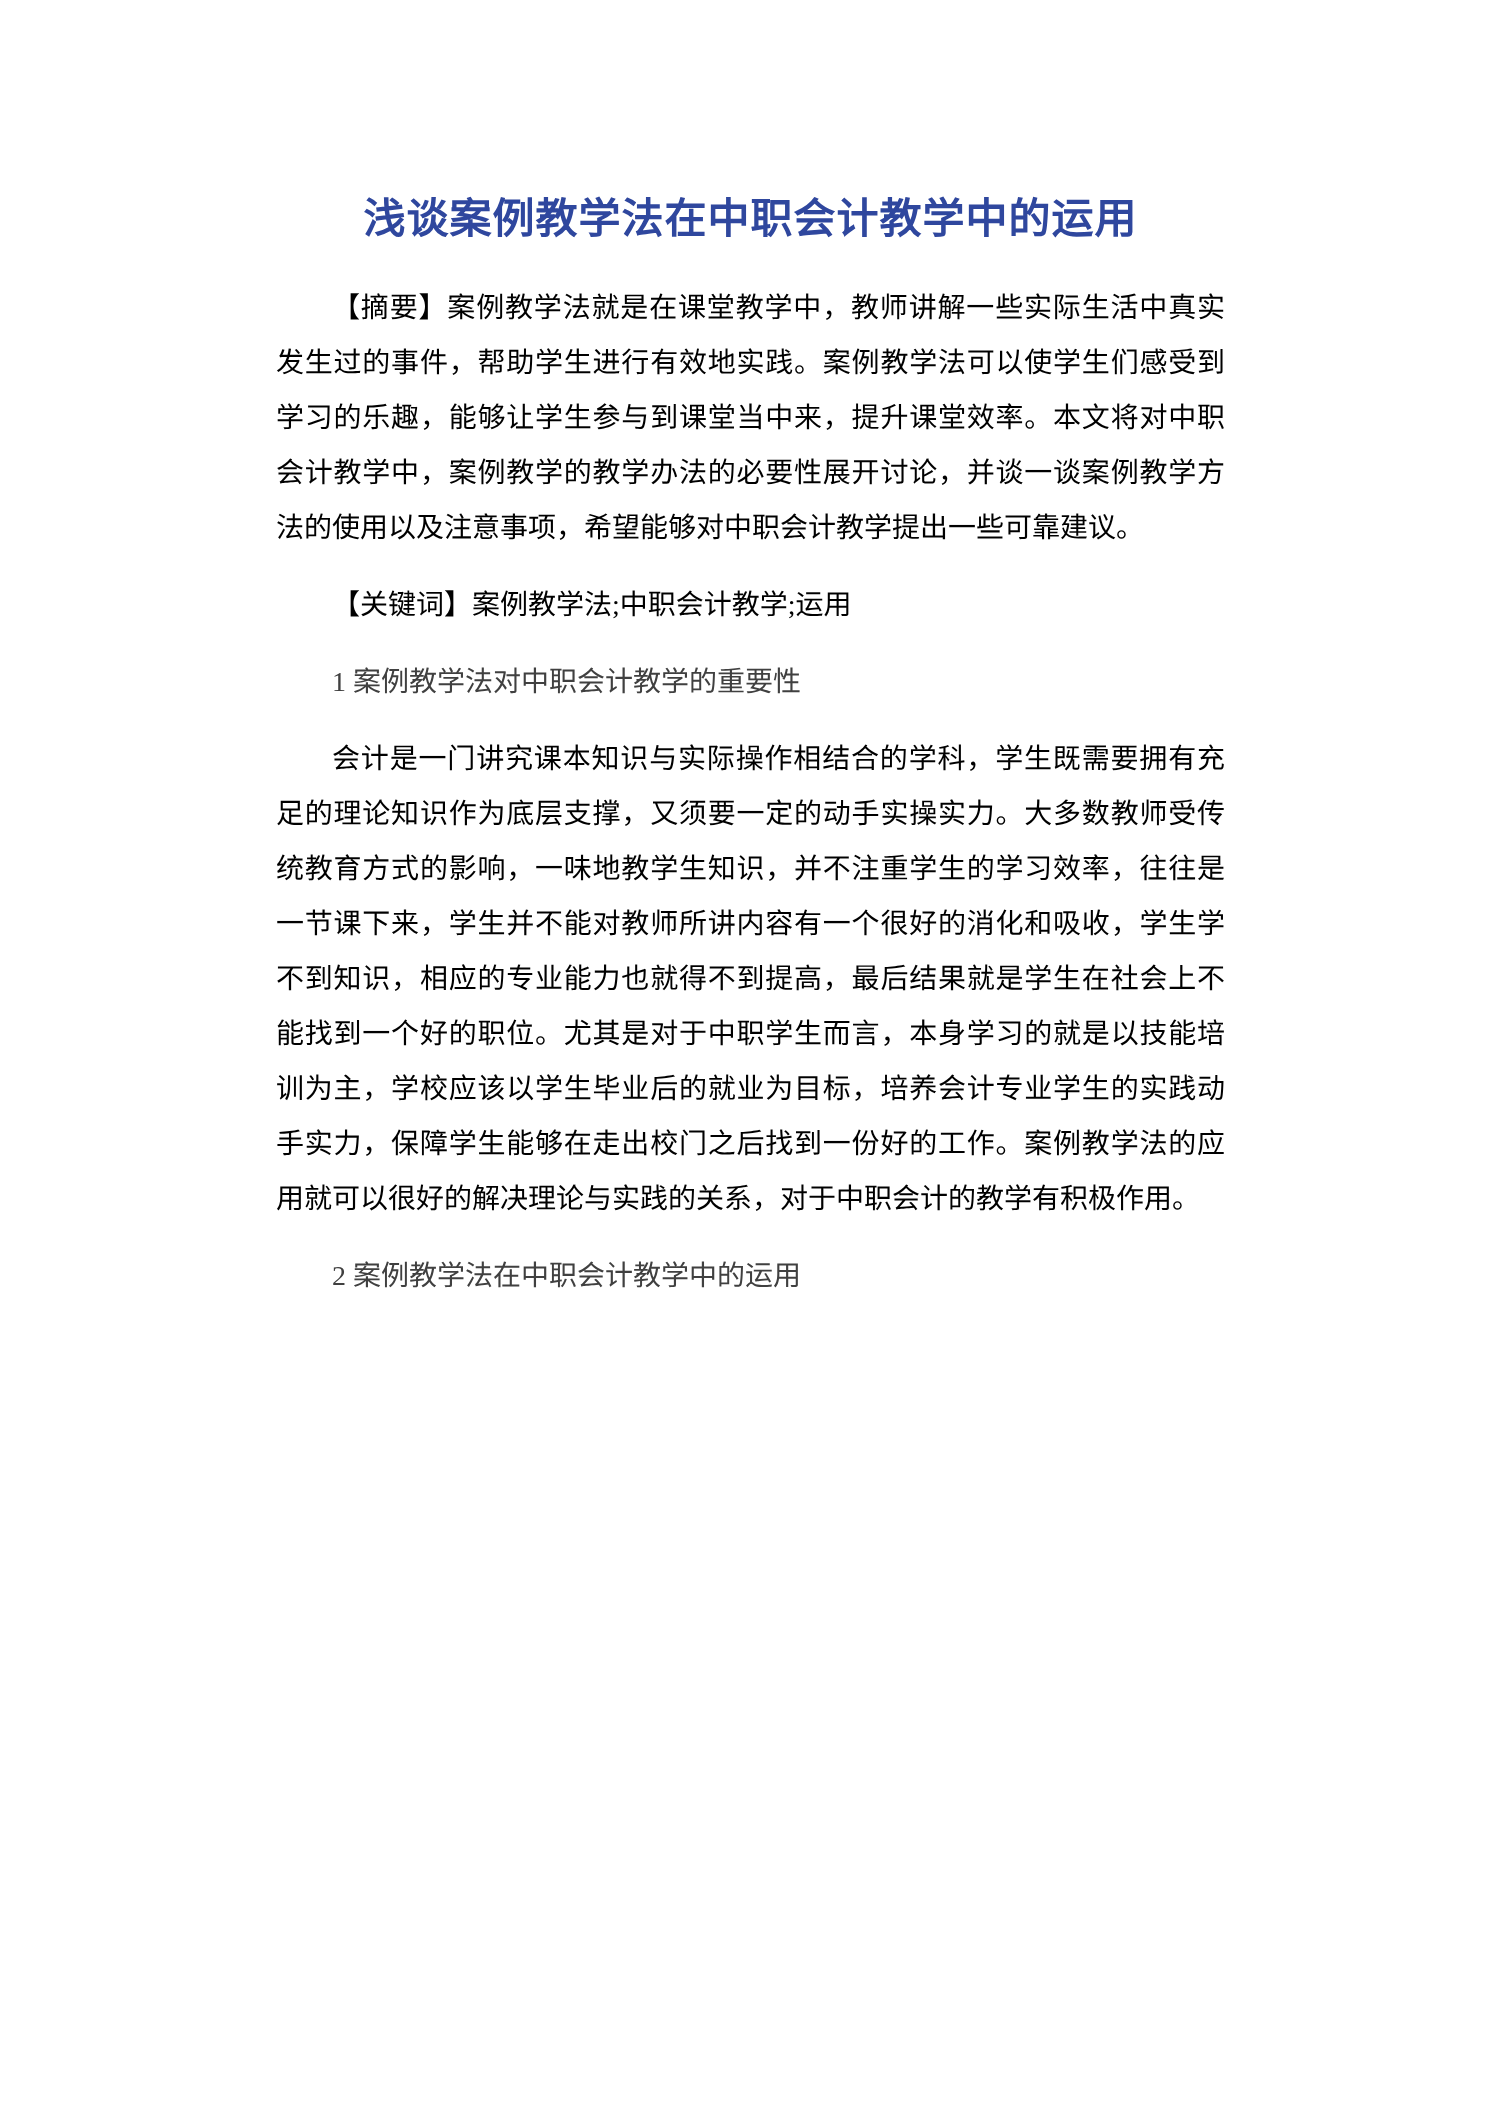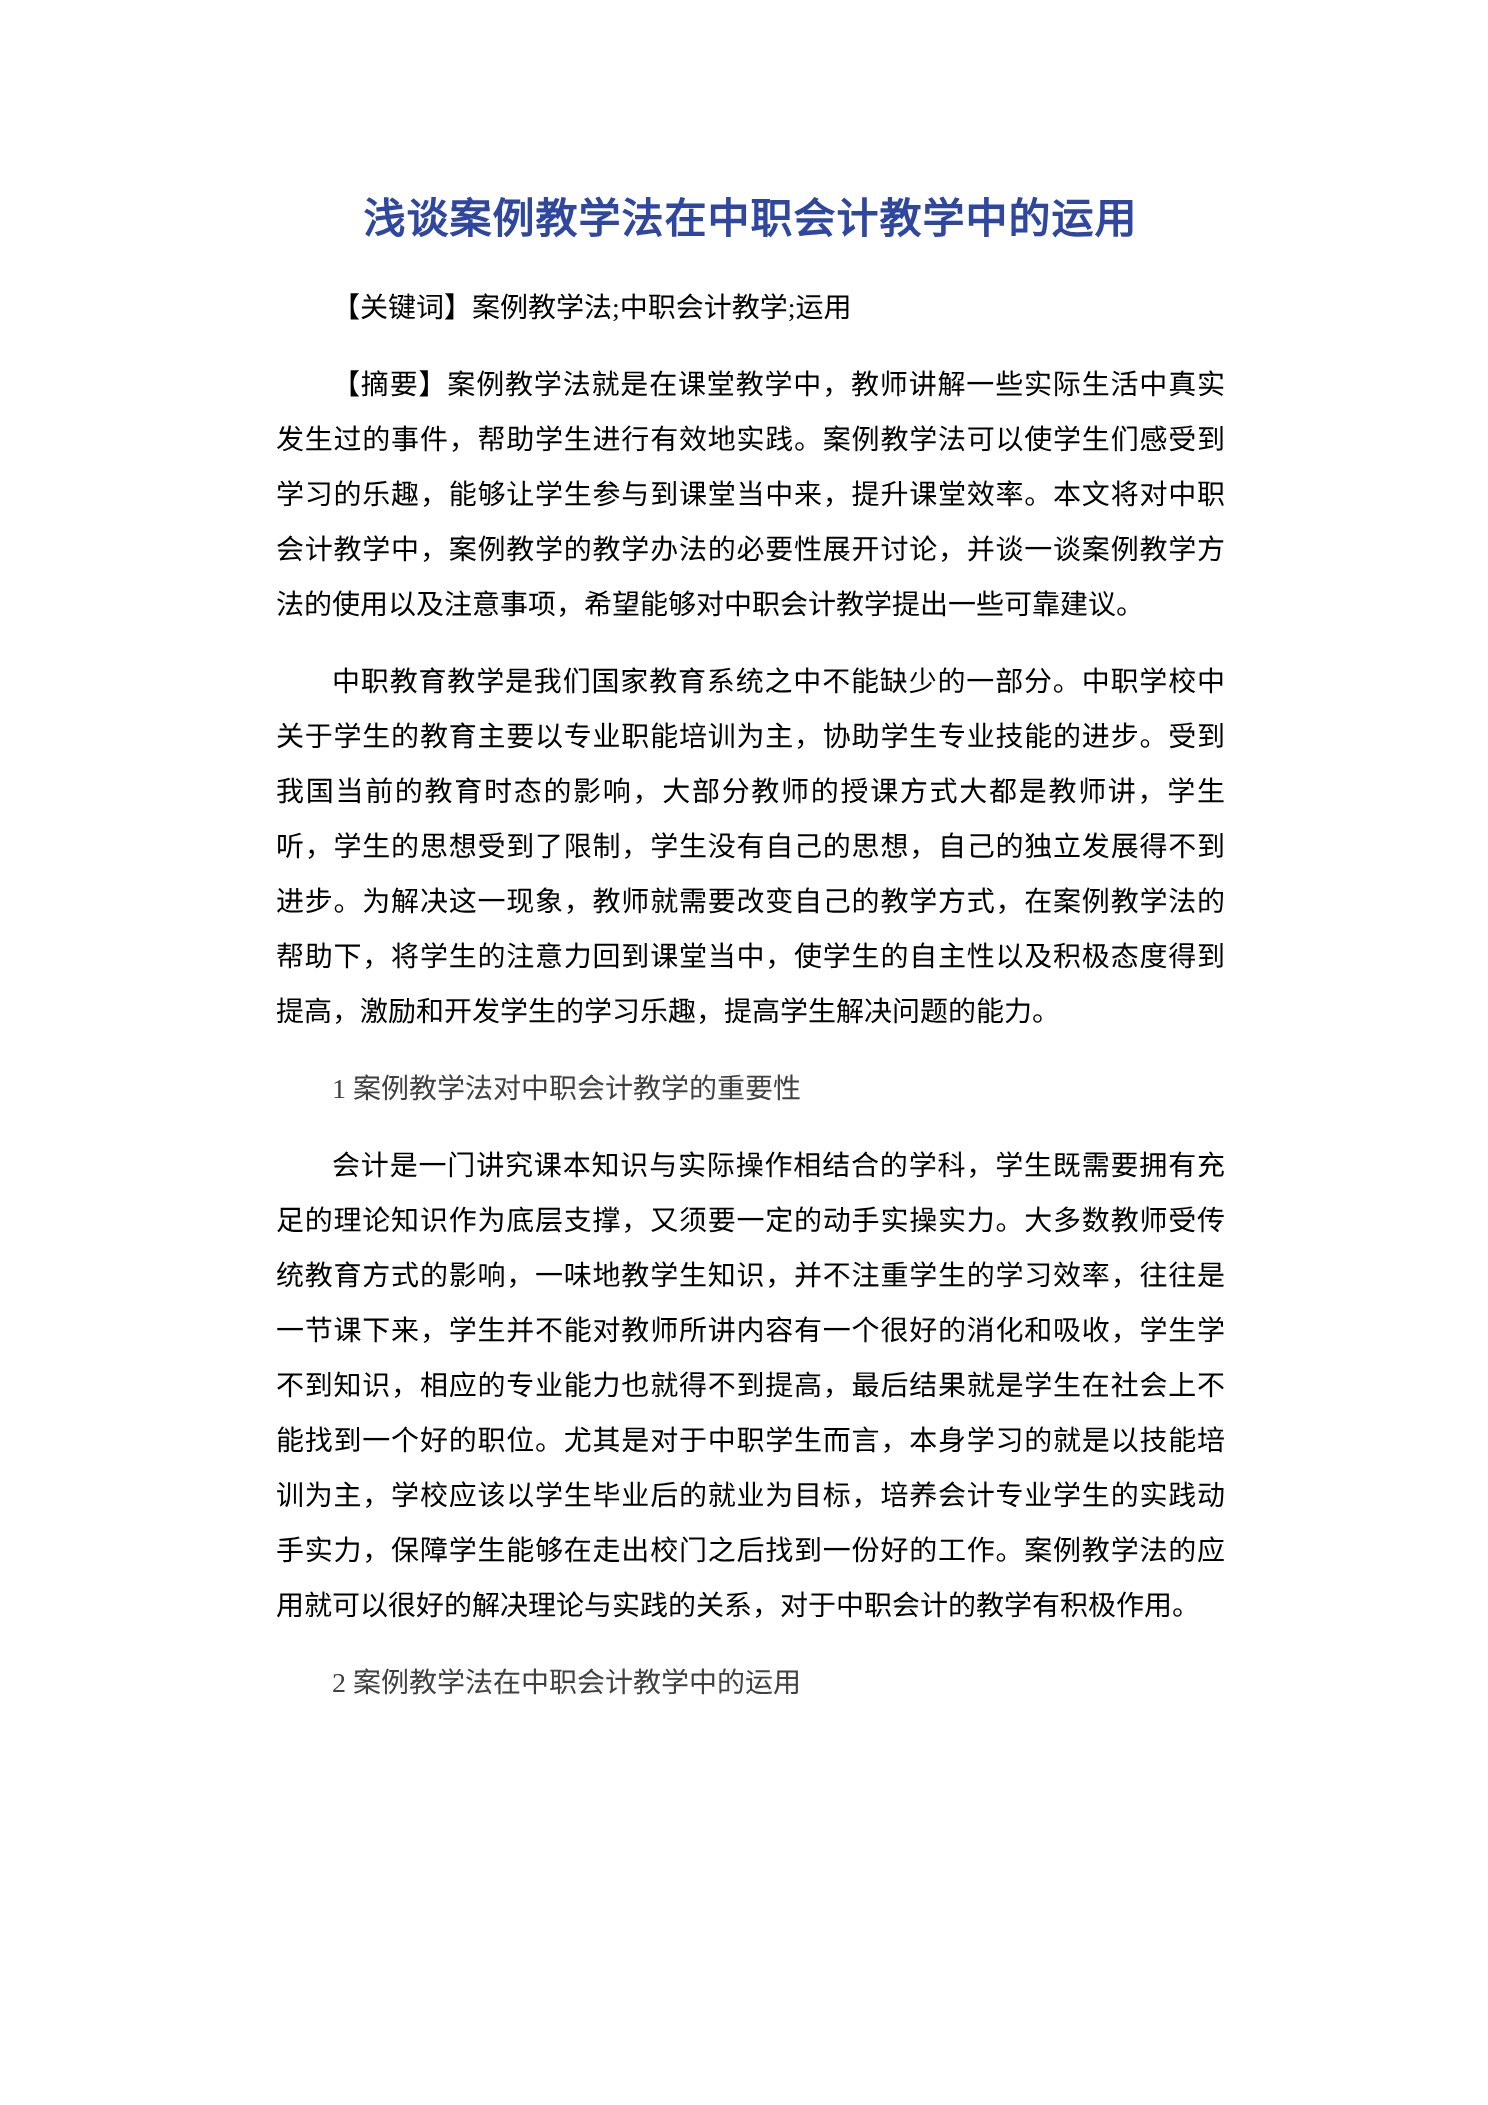--- a/index.html
+++ b/index.html
@@ -45,25 +45,24 @@
     color: #404040;
     text-indent: 2em;
   }
 </style>
 </head>
 <body>
 
 <main class="page">
   <h1 class="doc-title" style="color: rgb(47, 71, 158);">浅谈案例教学法在中职会计教学中的运用</h1>
 
+  <p class="para">【摘要】案例教学法就是在课堂教学中，教师讲解一些实际生活中真实发生过的事件，帮助学生进行有效地实践。案例教学法可以使学生们感受到学习的乐趣，能够让学生参与到课堂当中来，提升课堂效率。本文将对中职会计教学中，案例教学的教学办法的必要性展开讨论，并谈一谈案例教学方法的使用以及注意事项，希望能够对中职会计教学提出一些可靠建议。</p>
+
   <p class="para">【关键词】案例教学法;中职会计教学;运用</p>
 
-  <p class="para">【摘要】案例教学法就是在课堂教学中，教师讲解一些实际生活中真实发生过的事件，帮助学生进行有效地实践。案例教学法可以使学生们感受到学习的乐趣，能够让学生参与到课堂当中来，提升课堂效率。本文将对中职会计教学中，案例教学的教学办法的必要性展开讨论，并谈一谈案例教学方法的使用以及注意事项，希望能够对中职会计教学提出一些可靠建议。</p>
-
-  <p class="para">中职教育教学是我们国家教育系统之中不能缺少的一部分。中职学校中关于学生的教育主要以专业职能培训为主，协助学生专业技能的进步。受到我国当前的教育时态的影响，大部分教师的授课方式大都是教师讲，学生听，学生的思想受到了限制，学生没有自己的思想，自己的独立发展得不到进步。为解决这一现象，教师就需要改变自己的教学方式，在案例教学法的帮助下，将学生的注意力回到课堂当中，使学生的自主性以及积极态度得到提高，激励和开发学生的学习乐趣，提高学生解决问题的能力。</p>
 
   <p class="heading">1 案例教学法对中职会计教学的重要性</p>
 
   <p class="para">会计是一门讲究课本知识与实际操作相结合的学科，学生既需要拥有充足的理论知识作为底层支撑，又须要一定的动手实操实力。大多数教师受传统教育方式的影响，一味地教学生知识，并不注重学生的学习效率，往往是一节课下来，学生并不能对教师所讲内容有一个很好的消化和吸收，学生学不到知识，相应的专业能力也就得不到提高，最后结果就是学生在社会上不能找到一个好的职位。尤其是对于中职学生而言，本身学习的就是以技能培训为主，学校应该以学生毕业后的就业为目标，培养会计专业学生的实践动手实力，保障学生能够在走出校门之后找到一份好的工作。案例教学法的应用就可以很好的解决理论与实践的关系，对于中职会计的教学有积极作用。</p>
 
   <p class="heading">2 案例教学法在中职会计教学中的运用</p>
 
 
 </main>
 

